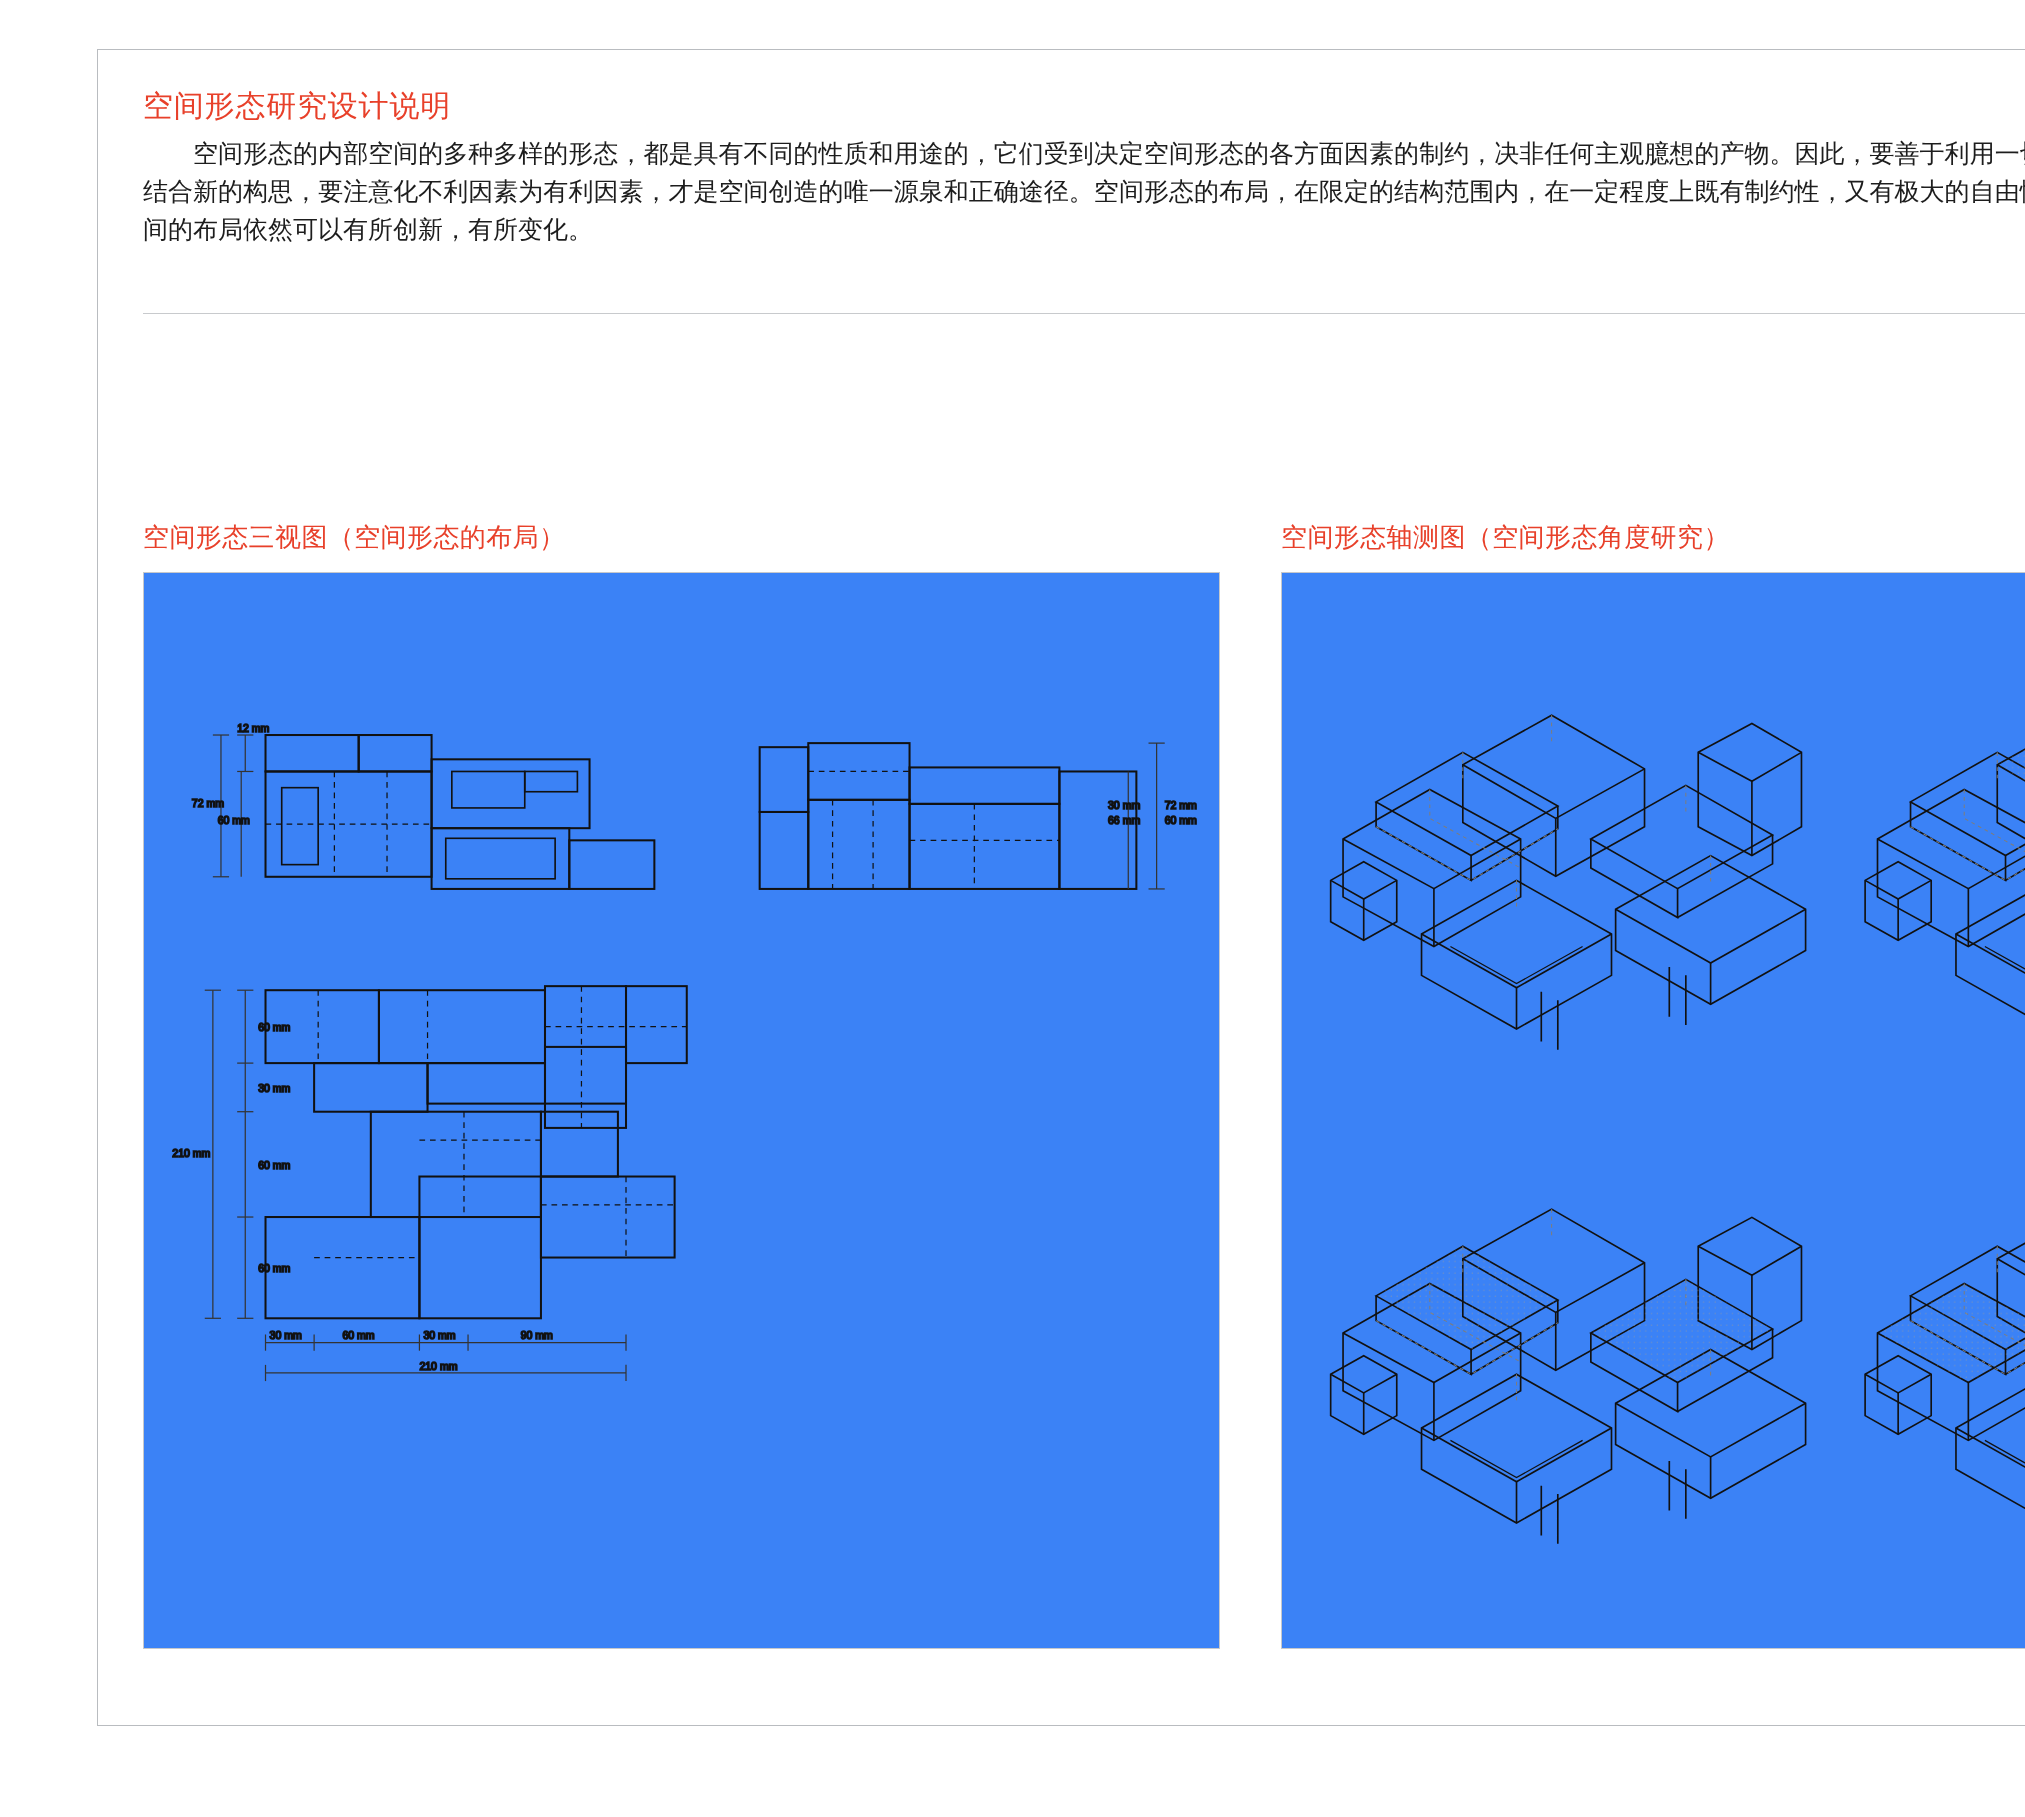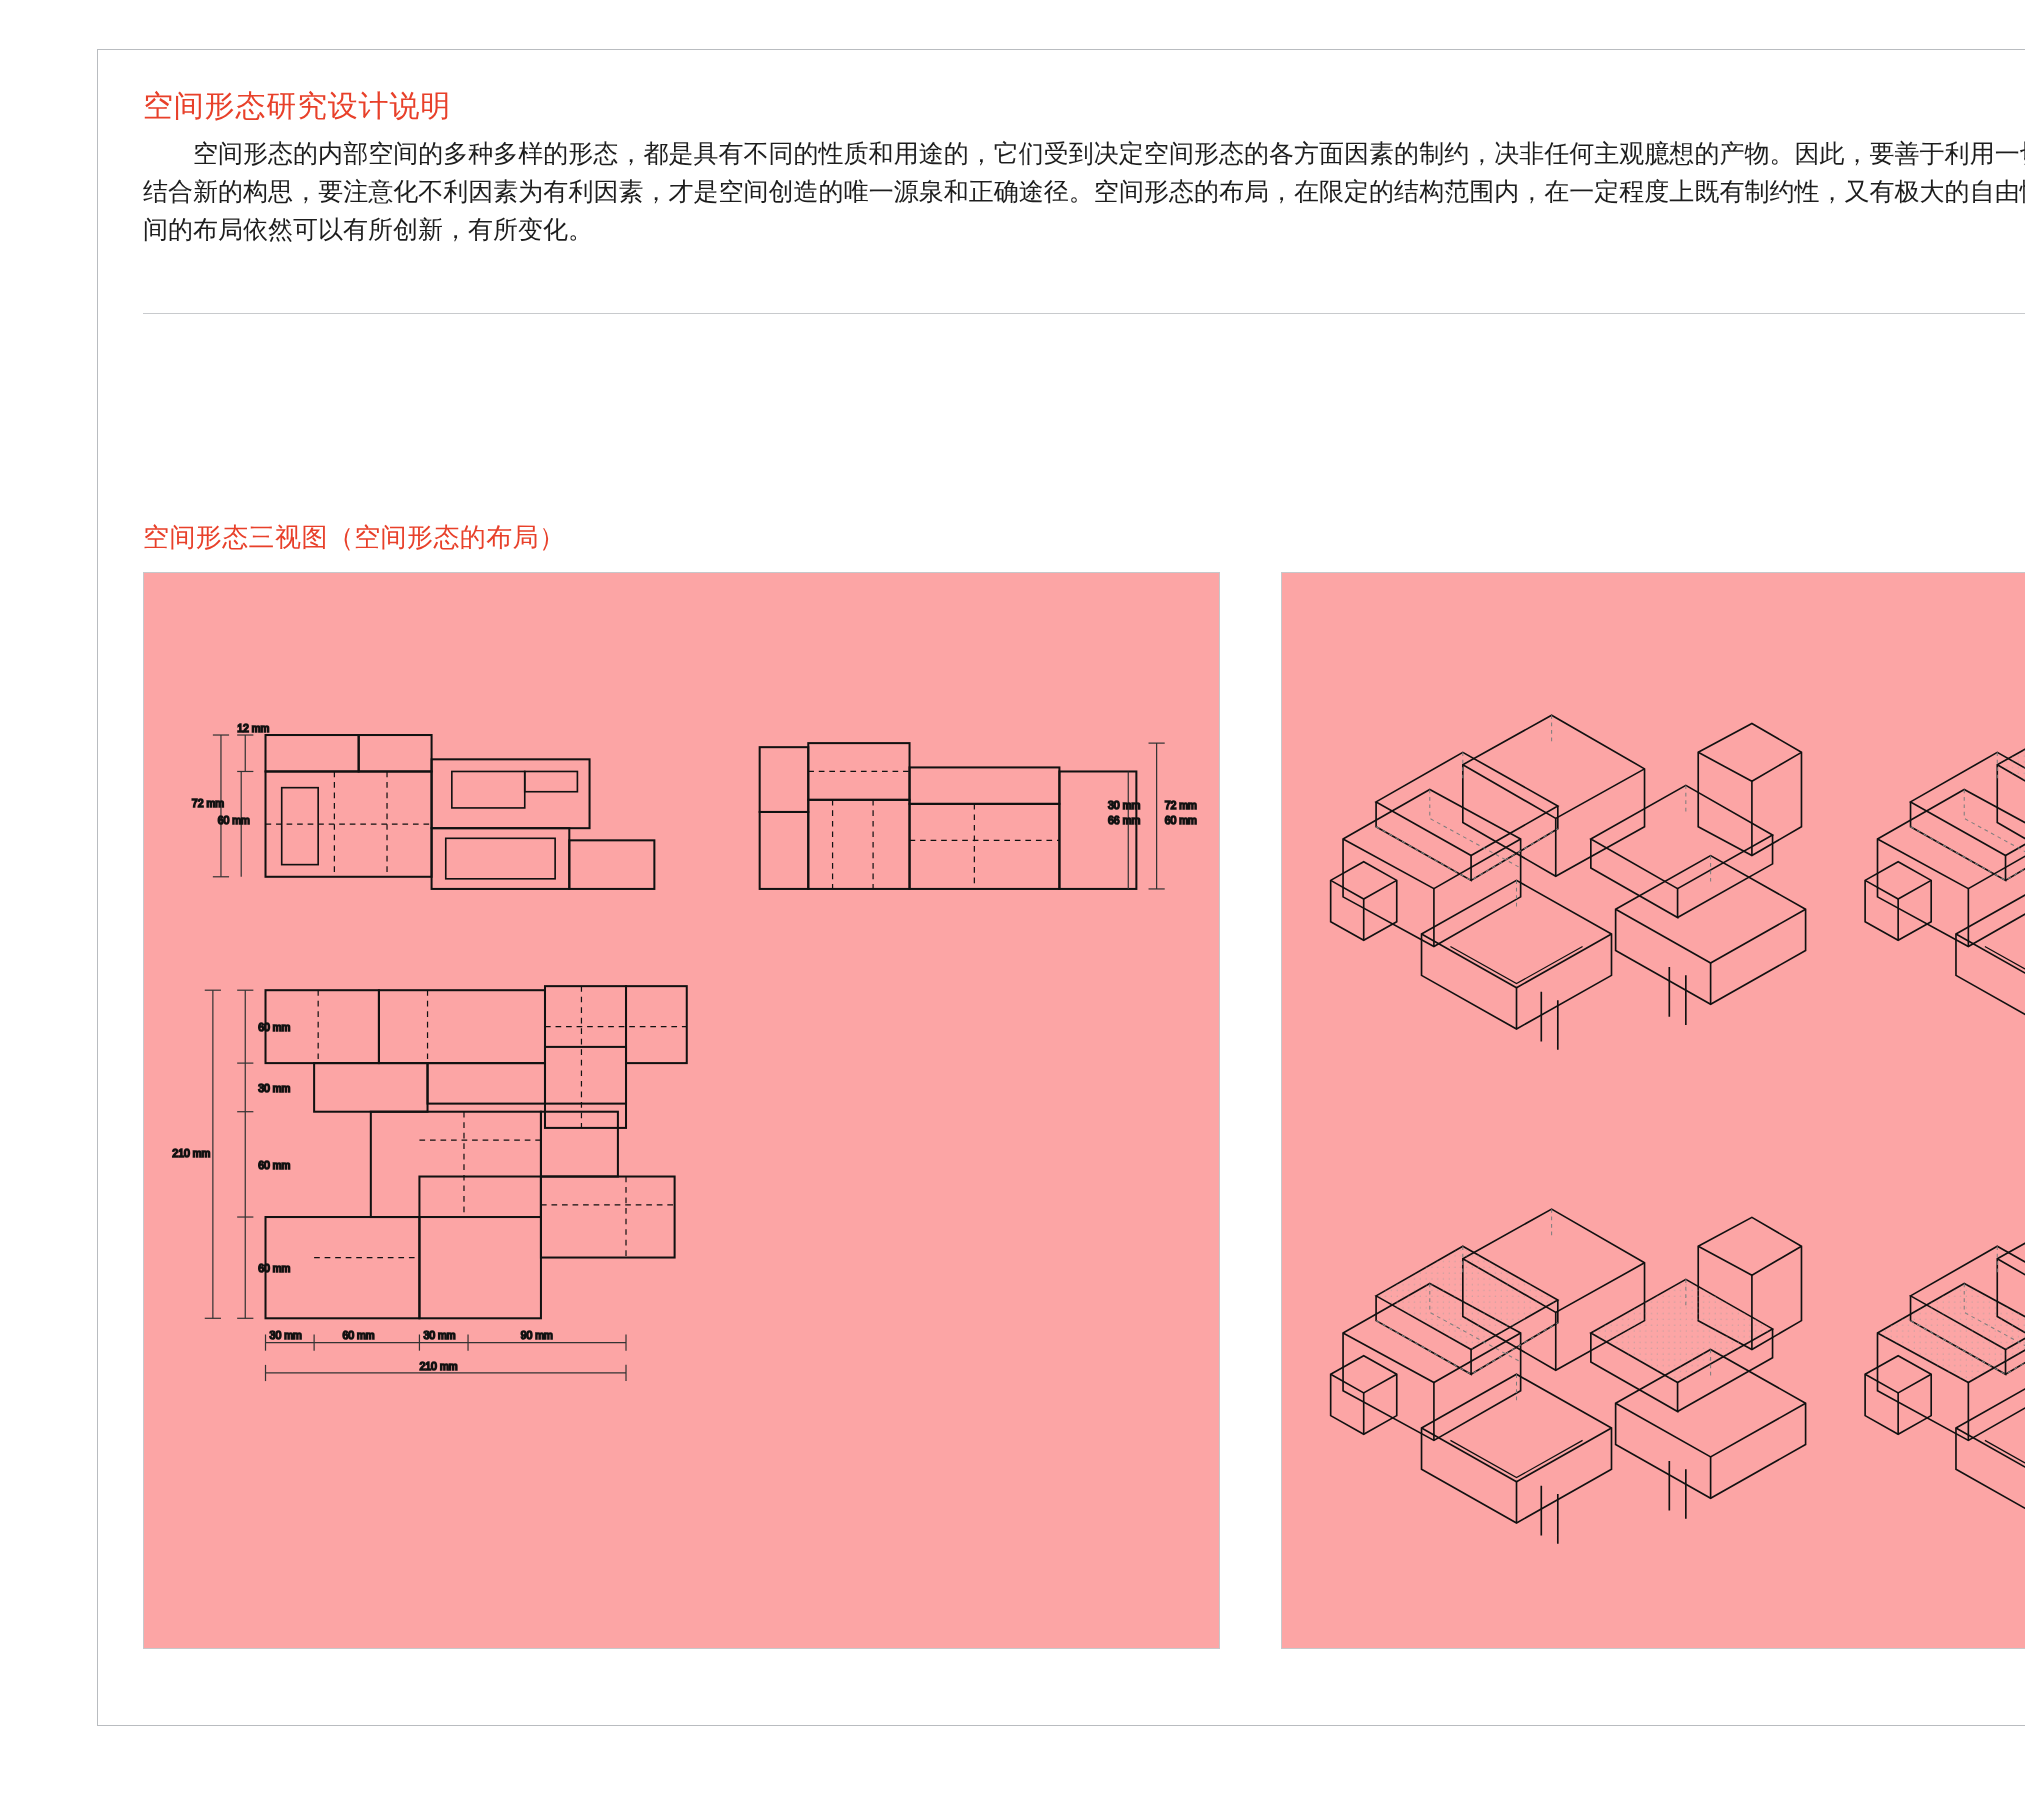--- a/index.html
+++ b/index.html
@@ -56,41 +56,42 @@
     color:#e8402a;
     font-size:26px;
     letter-spacing:0.4px;
   }
   #t-left{left:45px;top:470px;}
   #t-right{left:1183px;top:470px;}
   
   .panel{
     position:absolute;
     border:1.2px solid #c6c8cb;
-    background:#fca5a5;
+    background:#3b82f6;
     box-sizing:border-box;
     overflow:hidden;
   }
   #panel-left{left:45px;top:522px;width:1077px;height:1077px;}
   #panel-right{left:1183px;top:522px;width:1114px;height:1077px;}
   svg{display:block;}
   .lbl{font-family:"Liberation Sans",sans-serif;fill:#111;}
 </style>
 </head>
 <body>
 
 <div class="sheet">
 
   <div class="header">
     <div class="title-red">空间形态研究设计说明</div>
     <div class="body-text">空间形态的内部空间的多种多样的形态，都是具有不同的性质和用途的，它们受到决定空间形态的各方面因素的制约，决非任何主观臆想的产物。因此，要善于利用一切现实的客观因素，并在此基础上结合新的构思，要注意化不利因素为有利因素，才是空间创造的唯一源泉和正确途径。空间形态的布局，在限定的结构范围内，在一定程度上既有制约性，又有极大的自由性。即使结构没有创新，但内部空间的布局依然可以有所创新，有所变化。</div>
     <div class="author-line">环艺1904  徐文雯  201940206</div>
   </div>
 
   <div class="sec-title" id="t-left">空间形态三视图（空间形态的布局）</div>
+  <div class="sec-title" id="t-right">空间形态轴测图（空间形态角度研究）</div>
 
   <div class="panel" id="panel-left">
     <svg width="1075" height="1075" viewBox="0 0 2654 2654">
       <g fill="none" stroke="#111" stroke-width="4">
 
         <g stroke-width="5">
           <rect x="300" y="400" width="230" height="90"></rect>
           <rect x="530" y="400" width="180" height="90"></rect>
           <rect x="300" y="490" width="410" height="260"></rect>
           <rect x="340" y="530" width="90" height="190" stroke-width="4"></rect>

